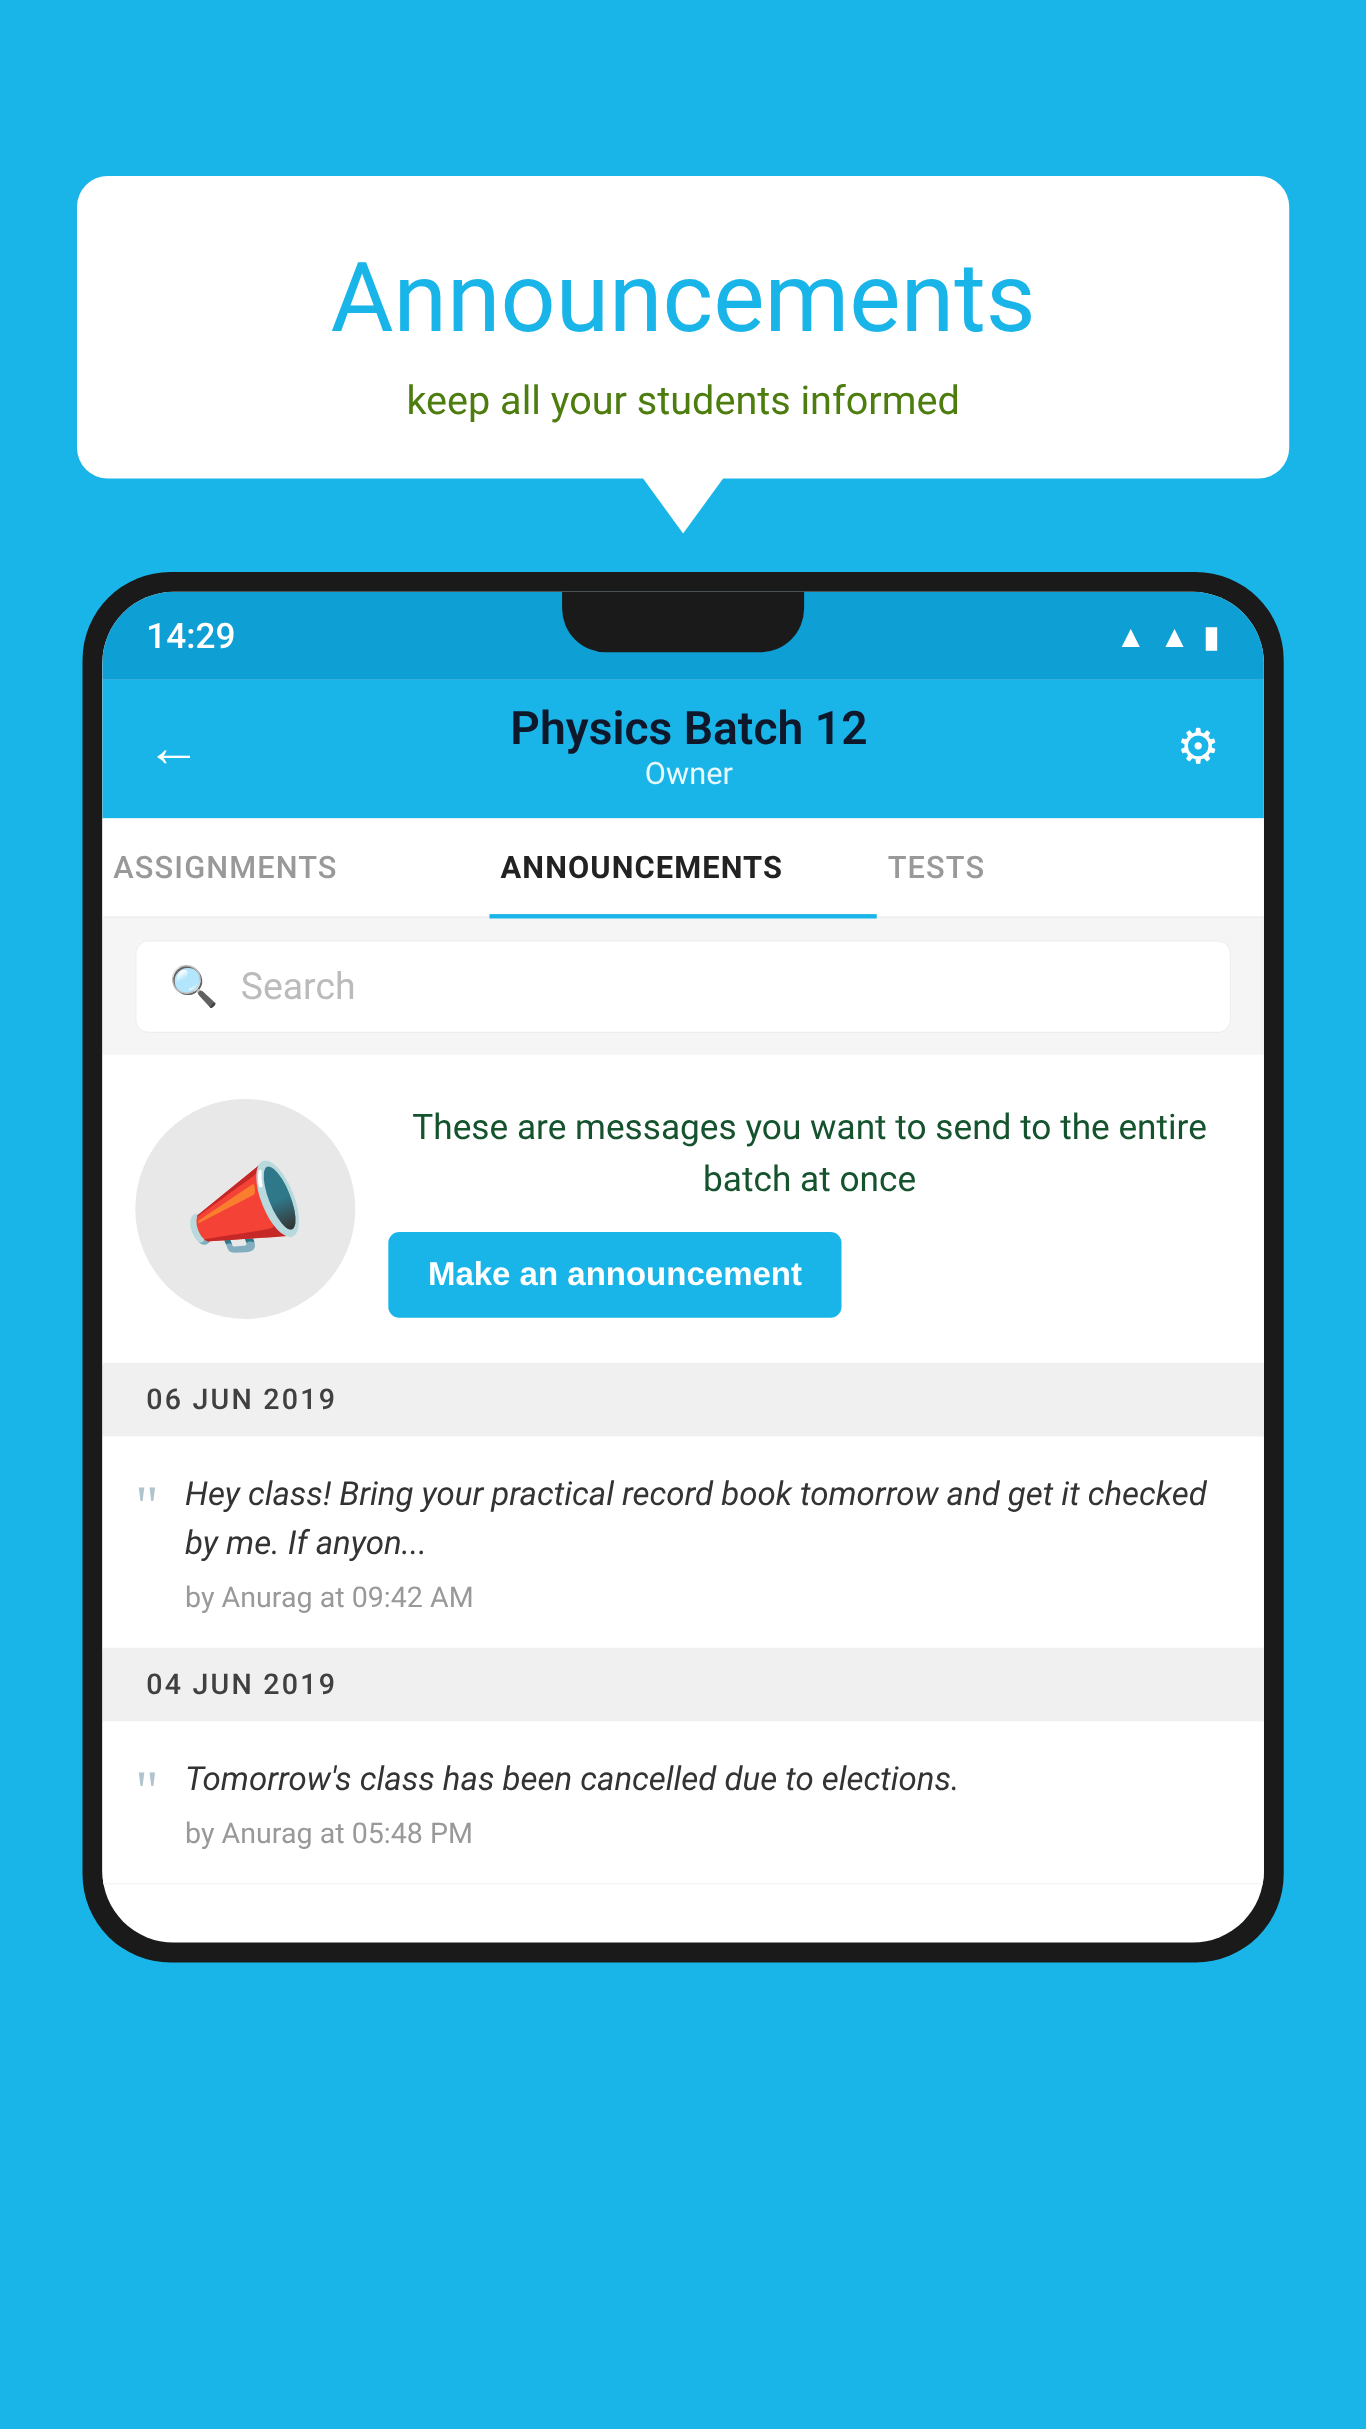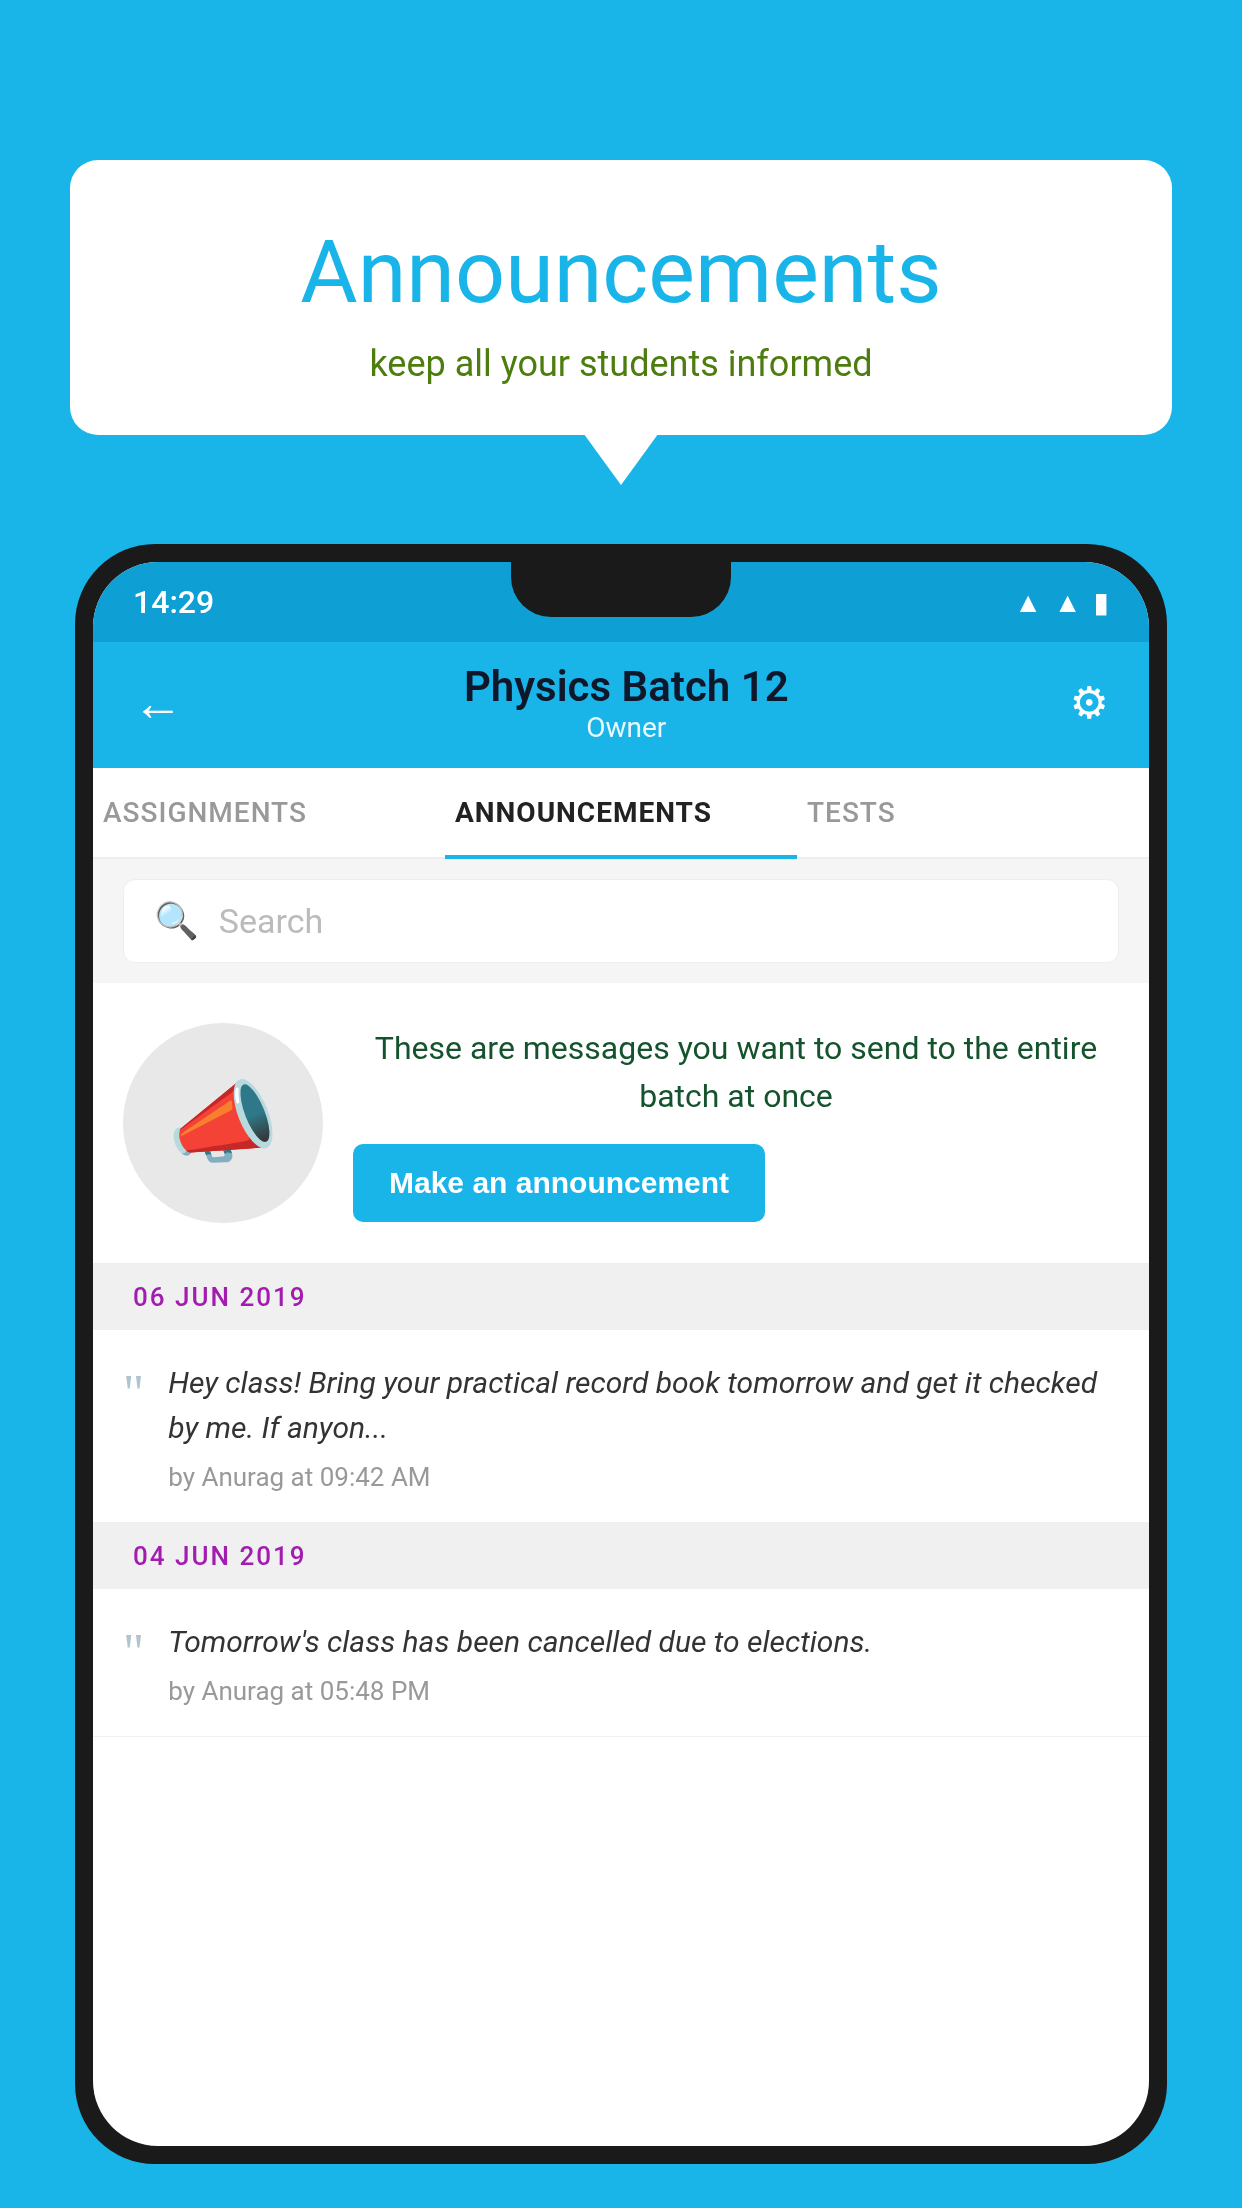--- a/index.html
+++ b/index.html
@@ -67,22 +67,21 @@
       right: 75px;
       bottom: 0;
     }
 
     .phone-outer {
       background: #1a1a1a;
       border-radius: 80px;
       padding: 18px;
       position: relative;
       width: 100%;
-      height: 1620px;
-      margin-top: 24px;
+      height: 1264px;
     }
 
     .phone-inner {
       background: white;
       border-radius: 65px;
       overflow: hidden;
       height: 100%;
       position: relative;
     }
 
@@ -275,21 +274,21 @@
       font-weight: 700;
       cursor: pointer;
       display: inline-block;
     }
 
     
     .date-separator {
       background: #f0f0f0;
       padding: 18px 40px;
       font-size: 26px;
-      color: #a21caf;
+      color: #404040;
       letter-spacing: 2px;
       font-weight: 500;
     }
 
     
     .announcement-item {
       background: white;
       padding: 30px 30px;
       display: flex;
       align-items: flex-start;

